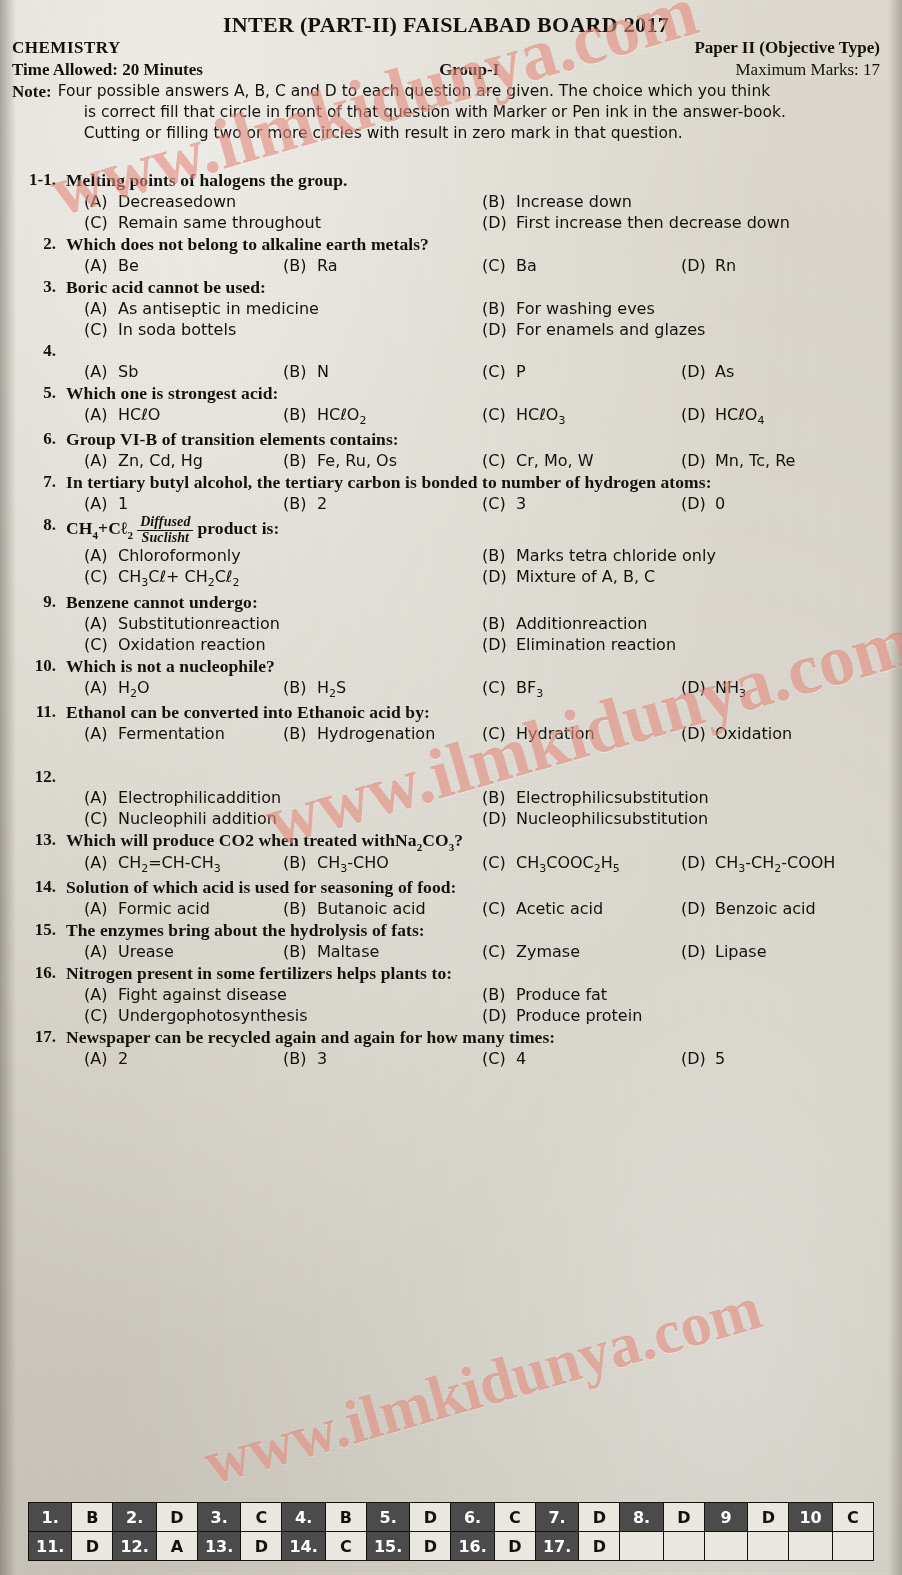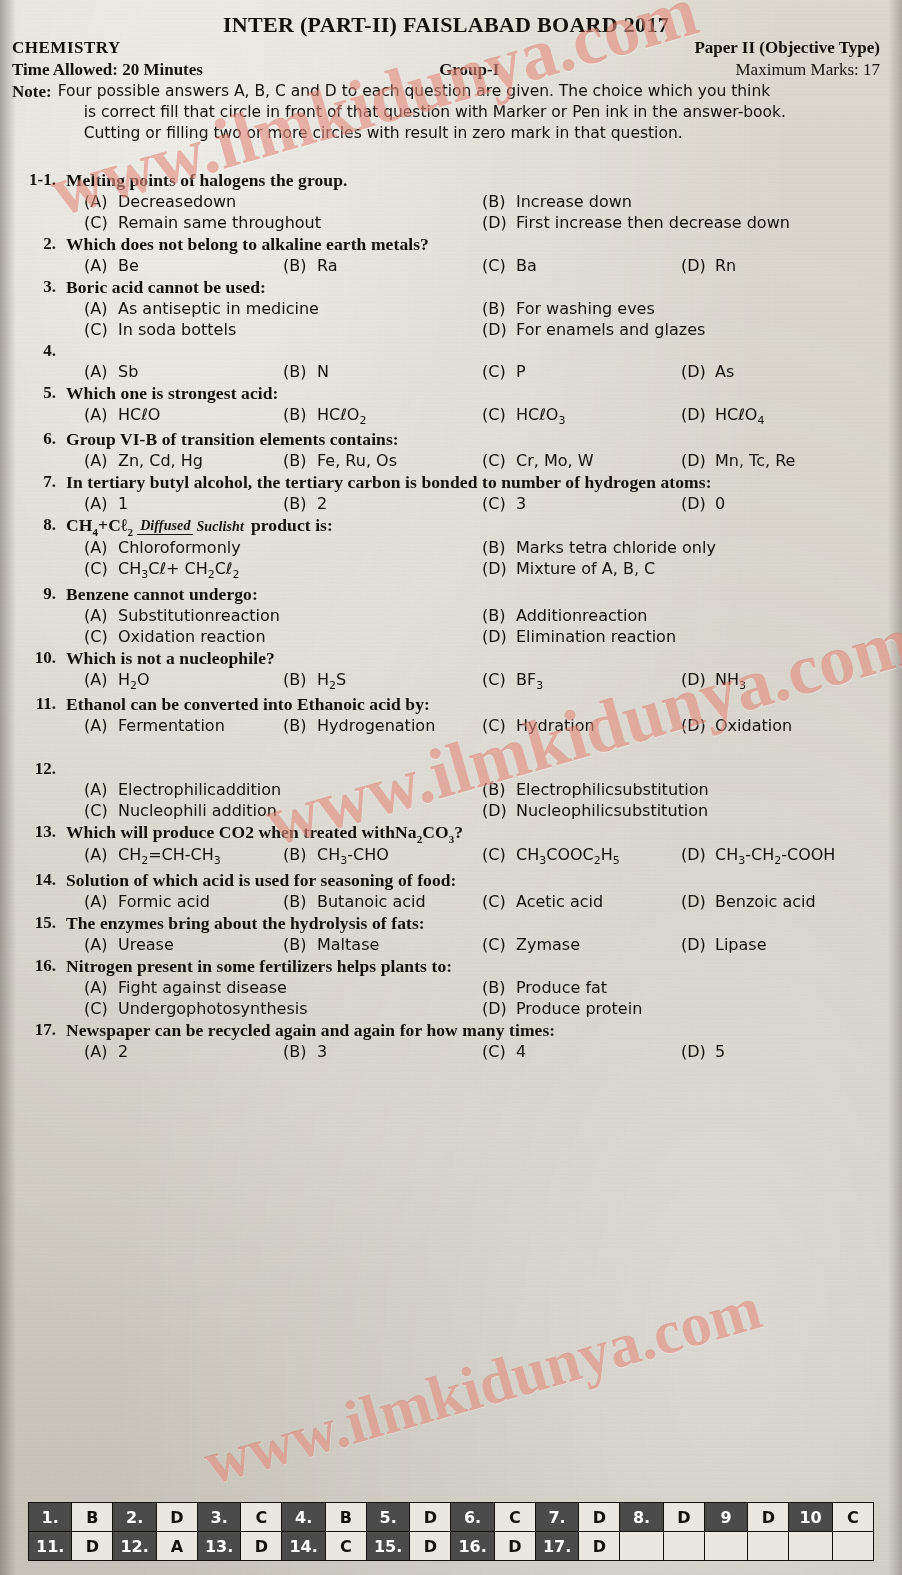--- a/index.html
+++ b/index.html
@@ -59,21 +59,21 @@
   }
   .qtext{font-weight:bold;font-size:17.5px;letter-spacing:.1px;}
   .opts{display:flex;padding-left:72px;margin-top:1px;margin-bottom:2px;}
   .opt{display:flex;align-items:baseline;font-family:"DejaVu Sans", sans-serif;font-size:16px;}
   .opt .lab{width:34px;flex:0 0 34px;}
   .opt .txt{white-space:nowrap;}
   
   .cols2 .opt{width:50%;}
   .cols4 .opt{width:25%;}
   sub{font-size:11px;}
-  .frac{display:inline-flex;flex-direction:row;align-items:center;vertical-align:middle;
+  .frac{display:inline-flex;flex-direction:column;align-items:center;vertical-align:middle;
         font-style:italic;font-size:14px;line-height:1.05;margin:0 4px;font-family:"Liberation Serif",serif;}
   .frac .top{border-bottom:1.5px solid #14110d;padding:0 3px;}
   .frac .bot{padding:0 3px;}
 
   
   .keywrap{position:absolute;left:28px;right:28px;bottom:14px;}
   table.key{border-collapse:collapse;width:100%;font-family:"DejaVu Sans",sans-serif;}
   table.key td{
     border:1px solid #14110d;
     height:26px;

